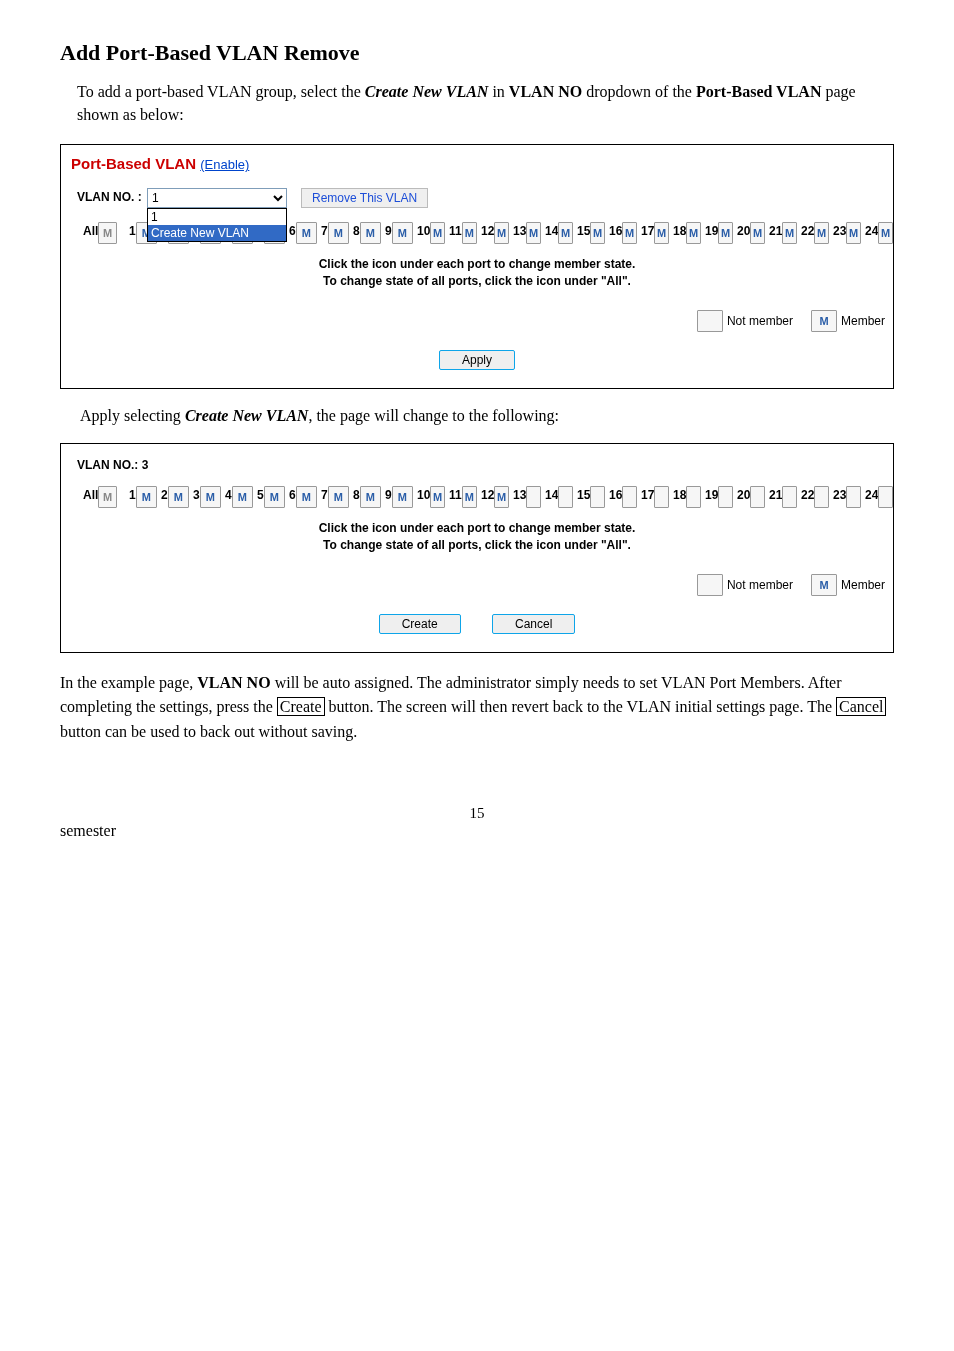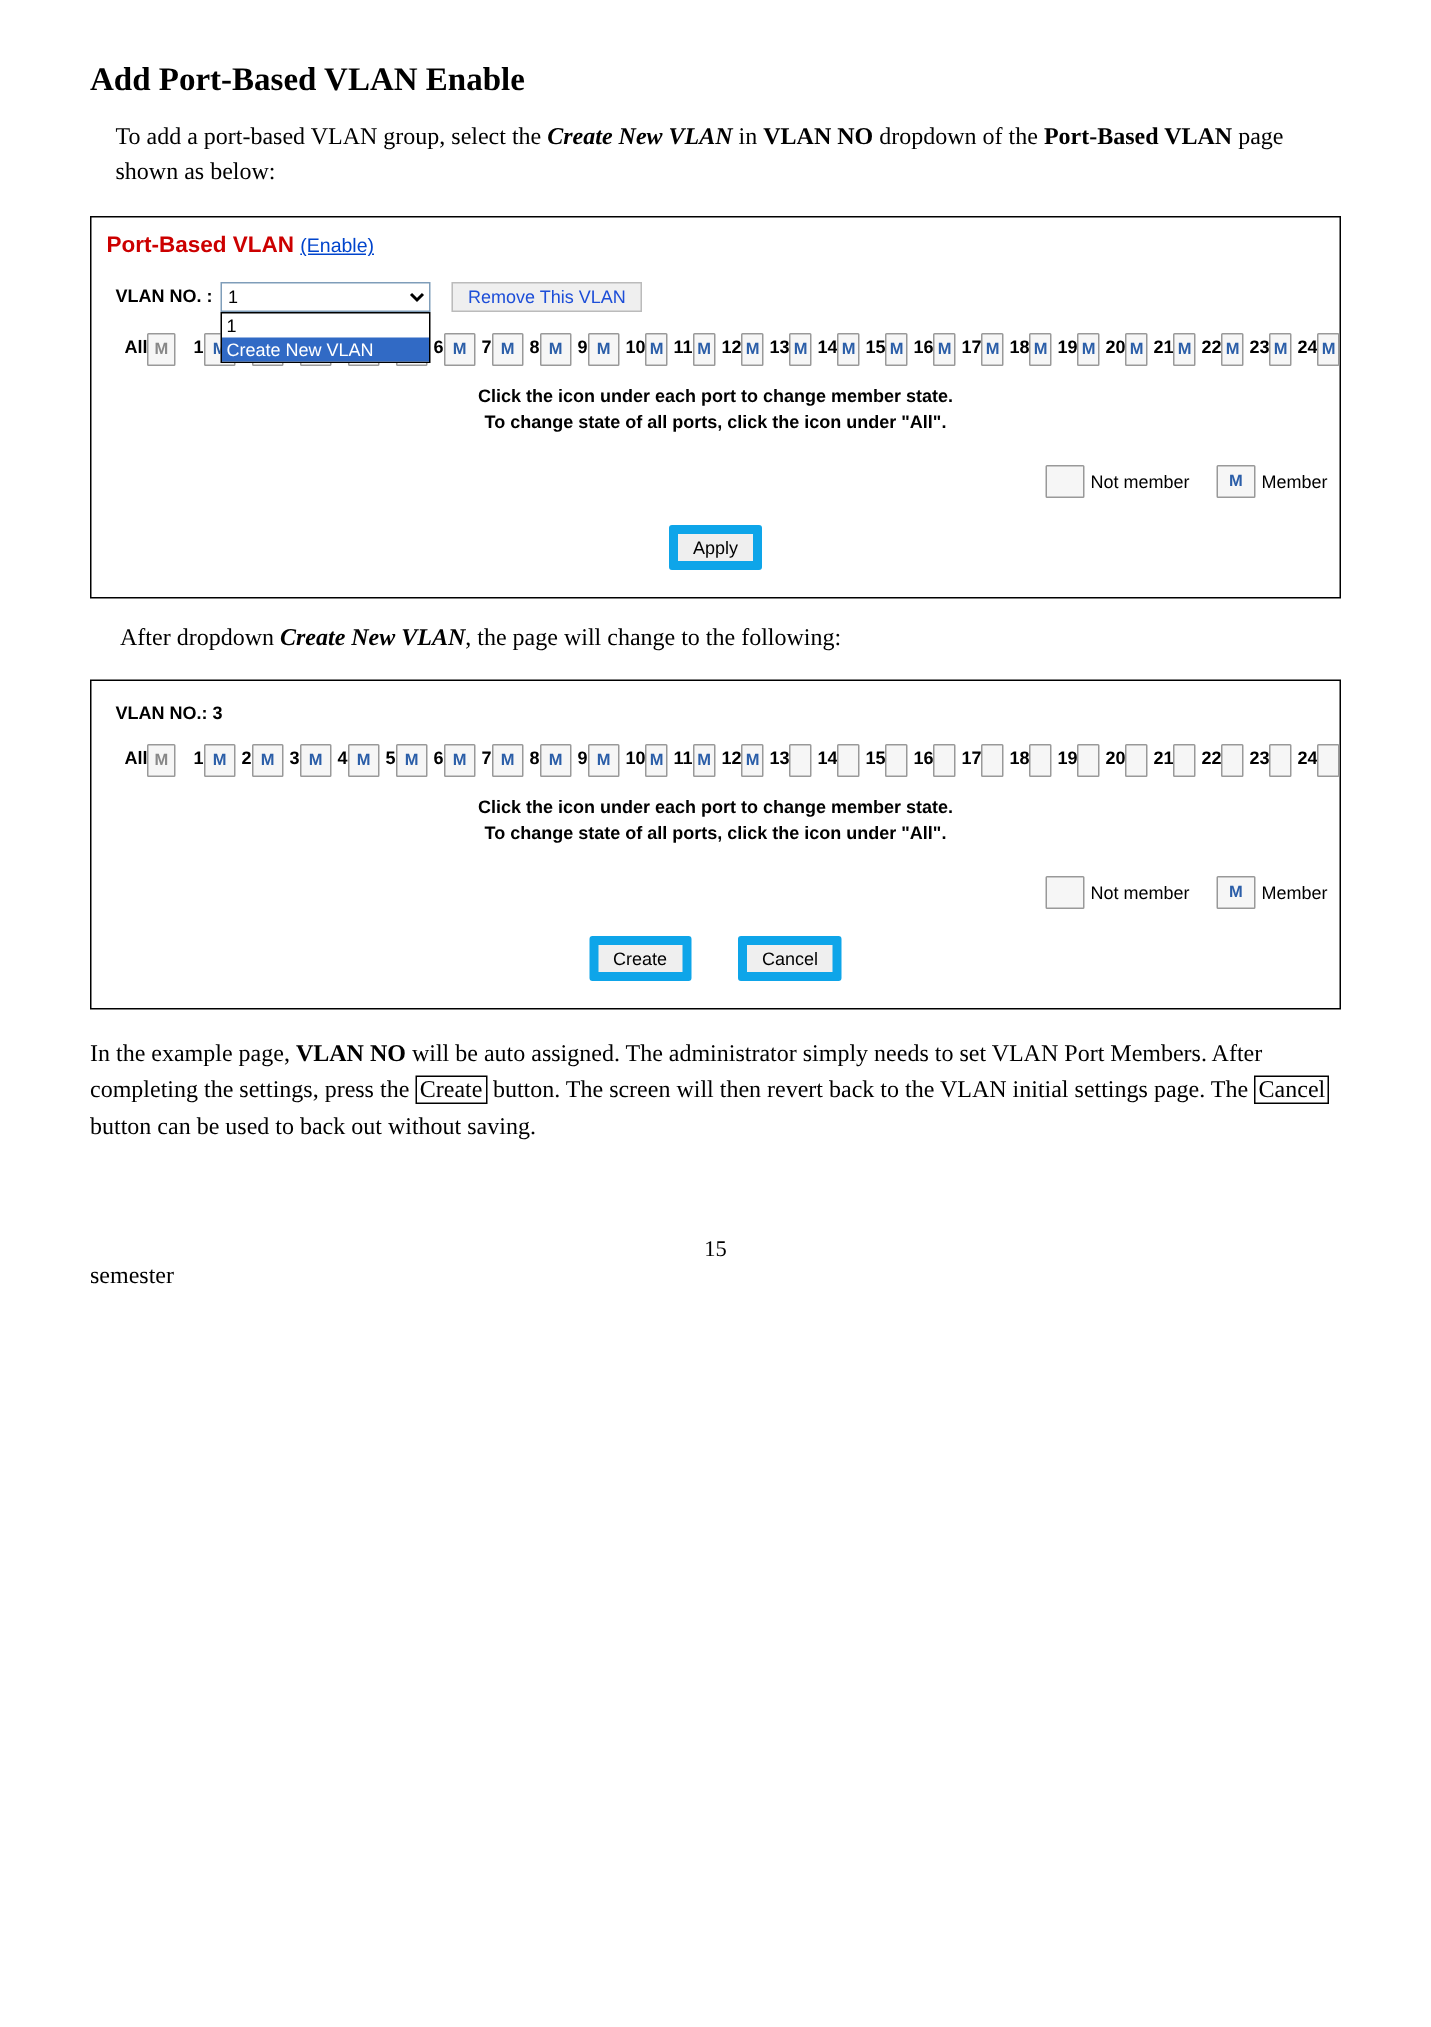--- a/index.html
+++ b/index.html
@@ -151,25 +151,25 @@
     margin: 16px 0 18px 0;
     font-size: 12px;
   }
   .legend .m-btn { width: 24px; height: 20px; }
 
   .btn-row {
     text-align: center;
     margin-top: 8px;
   }
   .std-btn {
-    padding: 2px 10px;
+    padding: 2px 22px;
     font-size: 12px;
     font-family: Verdana, Arial, sans-serif;
     background: #efefef;
-    border: 6px solid #0ea5e9;
+    border: 1px solid #0ea5e9;
     border-radius: 2px;
     margin: 0 14px;
   }
 
   .body-after {
     margin: 18px 0 0 0;
     line-height: 1.55;
   }
   .boxbtn {
     border: 1px solid #000;
@@ -179,21 +179,21 @@
     text-align: center;
     font-size: 15px;
     margin-top: 60px;
   }
 </style>
 </head>
 <body>
 
 
 
-<h2 class="section-title">Add Port-Based VLAN Enable</h2>
+<h2 class="section-title">Add Port-Based VLAN Remove</h2>
 
 <p class="intro">
   <span>To add a port-based VLAN group, select the </span><b><i>Create New VLAN</i></b><span> in </span><b>VLAN NO</b><span> dropdown of the </span><b>Port-Based VLAN</b><span> page shown as below:</span>
 </p>
 
 
 <div class="panel">
   <div class="panel-title">
     <span class="red">Port-Based VLAN </span><span class="link">(Enable)</span>
   </div>
@@ -334,21 +334,21 @@
       <span>Member</span>
     </span>
   </div>
 
   <div class="btn-row">
     <button class="std-btn">Apply</button>
   </div>
 </div>
 
 <p class="indent-para">
-  <span>After dropdown </span><b><i>Create New VLAN</i></b><span>, the page will change to the following:</span>
+  <span>Apply selecting </span><b><i>Create New VLAN</i></b><span>, the page will change to the following:</span>
 </p>
 
 
 <div class="panel">
 
   <div class="vlan-row">
     <span class="vlan-label" style="width:auto">VLAN NO.: 3</span>
   </div>
 
   <div class="port-block" id="ports2">

